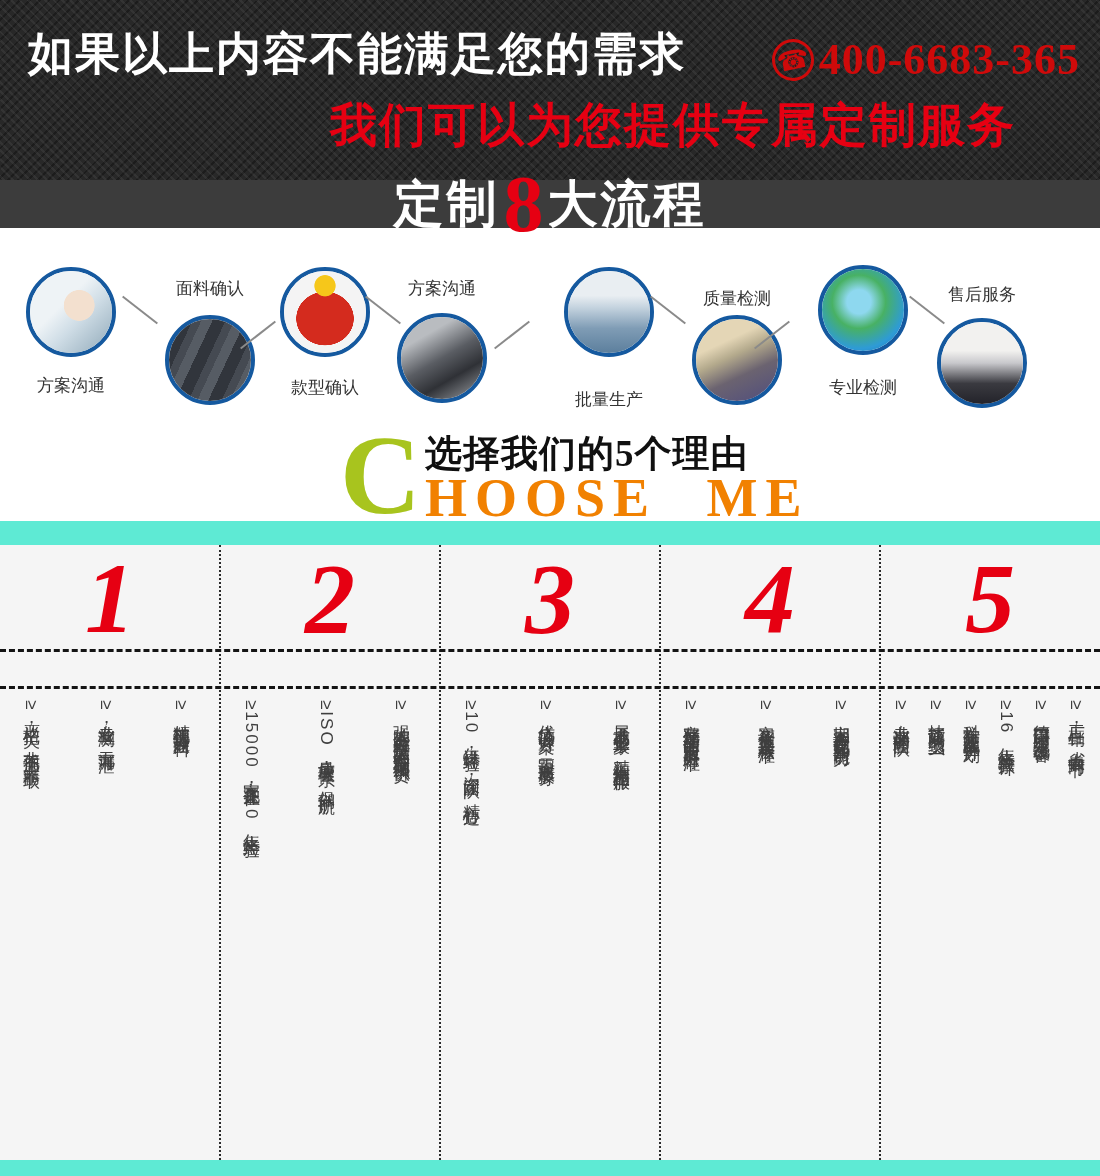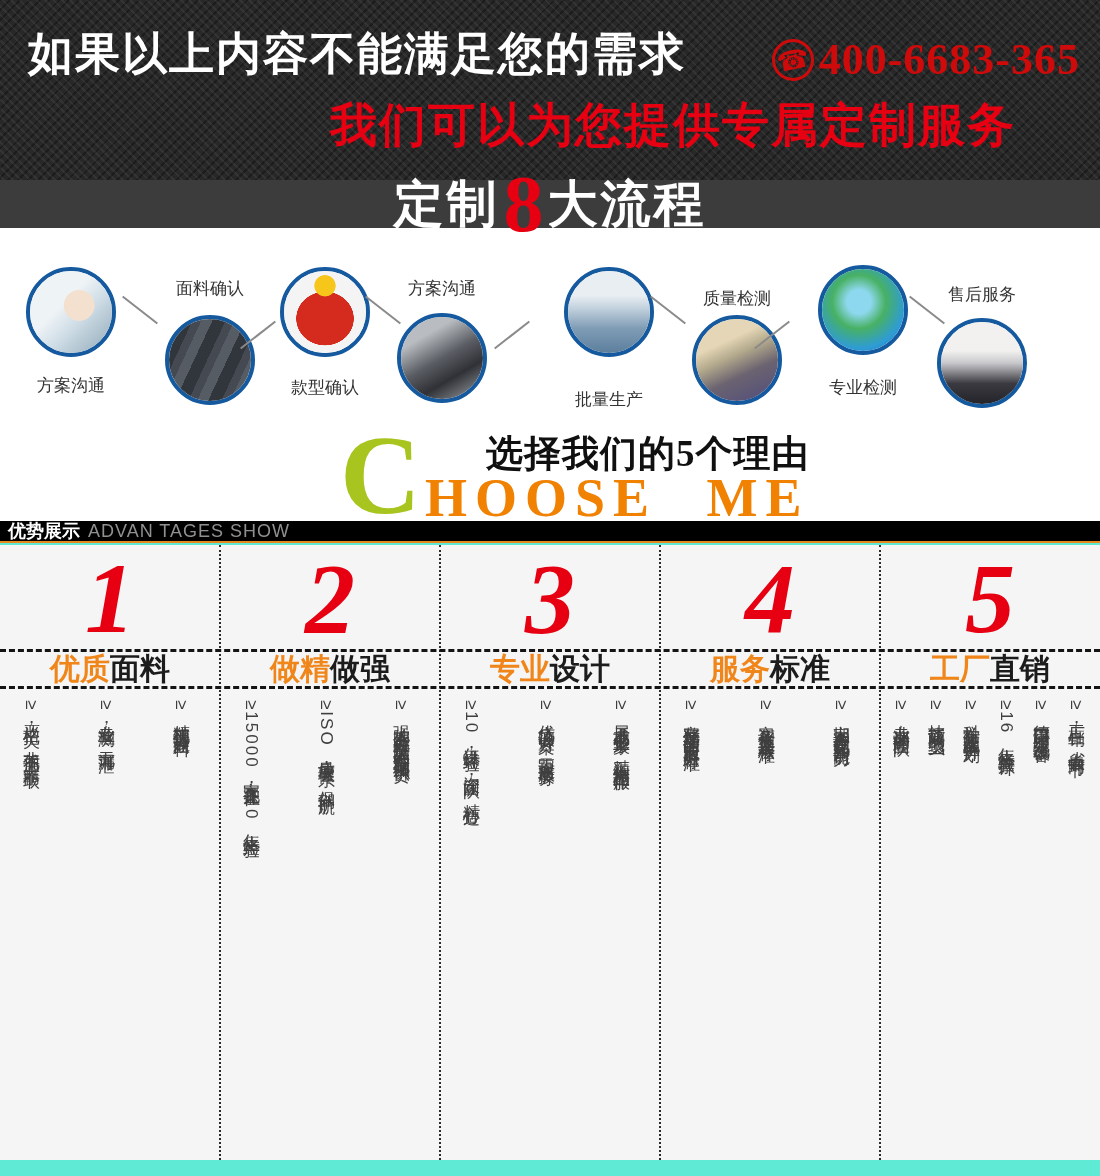--- a/index.html
+++ b/index.html
@@ -60,21 +60,21 @@
   .cn4{left:490px;top:106px}.cn5{left:646px;top:81px}.cn6{left:750px;top:106px}
   .cn7{left:905px;top:81px}
 
   
   .choose{position:absolute;left:0;top:430px;width:1100px;height:91px;background:#fff;}
   .choose-inner{position:absolute;left:340px;top:1px;display:flex;}
   .choose-c{font-family:"Liberation Serif",serif;font-size:112px;line-height:88px;font-weight:bold;
     color:#a8c41e;}
   .choose-right{margin-left:4px;}
   .choose-cn{font-family:"Liberation Serif",serif;font-size:37px;font-weight:bold;color:#101010;
-    letter-spacing:1px;line-height:46px;white-space:nowrap;text-align:right;}
+    letter-spacing:1px;line-height:46px;white-space:nowrap;}
   .choose-en{font-family:"Liberation Serif",serif;font-size:54px;font-weight:bold;color:#f18101;
     letter-spacing:8px;word-spacing:28px;line-height:42px;white-space:nowrap;}
 
   
   .adv-bar{position:absolute;left:0;top:521px;width:1100px;height:22px;background:#000;
     border-bottom:2px solid #e8871d;display:flex;align-items:center;padding-left:8px;box-sizing:border-box;}
   .adv-bar-cn{color:#fff;font-size:18px;font-weight:bold;white-space:nowrap;}
   .adv-bar-en{color:#909090;font-size:18px;margin-left:8px;letter-spacing:1px;white-space:nowrap;}
 
   
@@ -167,58 +167,37 @@
   <section class="choose">
     <div class="choose-inner">
       <div class="choose-c">C</div>
       <div class="choose-right">
         <div class="choose-cn">选择我们的5个理由</div>
         <div class="choose-en">HOOSE ME</div>
       </div>
     </div>
   </section>
 
-  <div class="adv-bar">
-    <span class="adv-bar-cn">优势展示</span>
-    <span class="adv-bar-en">ADVAN TAGES SHOW</span>
-  </div>
 
   <section class="adv">
     <div class="adv-sep sep1"></div>
     <div class="adv-sep sep2"></div>
     <div class="adv-sep sep3"></div>
     <div class="adv-sep sep4"></div>
 
     <div class="adv-row-numbers">
       <div class="adv-num-cell"><span class="adv-num">1</span></div>
       <div class="adv-num-cell"><span class="adv-num">2</span></div>
       <div class="adv-num-cell"><span class="adv-num">3</span></div>
       <div class="adv-num-cell"><span class="adv-num">4</span></div>
       <div class="adv-num-cell"><span class="adv-num">5</span></div>
     </div>
 
     <div class="adv-line line1"></div>
 
-    <div class="adv-row-headers">
-      <div class="adv-header">
-        <span class="hl">优质</span><span>面料</span>
-      </div>
-      <div class="adv-header">
-        <span class="hl">做精</span><span>做强</span>
-      </div>
-      <div class="adv-header">
-        <span class="hl">专业</span><span>设计</span>
-      </div>
-      <div class="adv-header">
-        <span class="hl">服务</span><span>标准</span>
-      </div>
-      <div class="adv-header">
-        <span class="hl">工厂</span><span>直销</span>
-      </div>
-    </div>
 
     <div class="adv-line line2"></div>
 
     <div class="adv-row-points">
       <div class="points points-wide">
         <div class="pt">≥精挑细选每一款面料</div>
         <div class="pt">≥专业检测，无漏可泄</div>
         <div class="pt">≥严格把关，非优不用 非精不取</div>
       </div>
       <div class="points points-wide">

